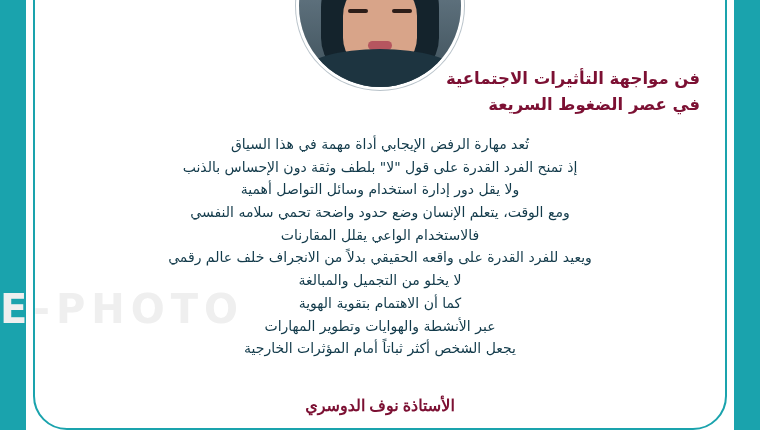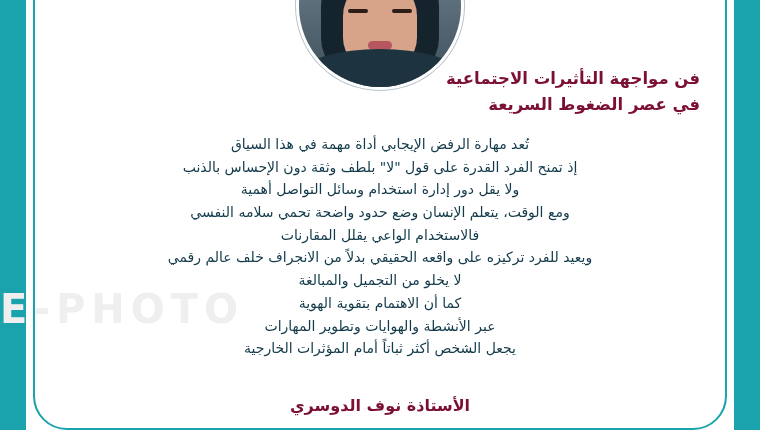--- a/index.html
+++ b/index.html
@@ -173,20 +173,21 @@
   .signature {
     position: absolute;
     left: 0;
     right: 0;
     top: 396px;
     text-align: center;
     color: #7c1033;
     font-weight: bold;
     font-size: 16px;
     z-index: 2;
+    font-family: Liberation Serif, serif;
   }
 </style>
 </head>
 <body>
 
 <div class="poster">
 
   <div class="side-bar left"></div>
   <div class="side-bar-inner left"></div>
   <div class="side-bar right"></div>
@@ -210,21 +211,21 @@
     <h1 class="title">
       <span class="line">فن مواجهة التأثيرات الاجتماعية</span>
       <span class="line">في عصر الضغوط السريعة</span>
     </h1>
     <p class="body-text">
       <span class="line">تُعد مهارة الرفض الإيجابي أداة مهمة في هذا السياق</span>
       <span class="line">إذ تمنح الفرد القدرة على قول "لا" بلطف وثقة دون الإحساس بالذنب</span>
       <span class="line">ولا يقل دور إدارة استخدام وسائل التواصل أهمية</span>
       <span class="line">ومع الوقت، يتعلم الإنسان وضع حدود واضحة تحمي سلامه النفسي</span>
       <span class="line">فالاستخدام الواعي يقلل المقارنات</span>
-      <span class="line">ويعيد للفرد تركيزه على واقعه الحقيقي بدلاً من الانجراف خلف عالم رقمي</span>
+      <span class="line">ويعيد للفرد القدرة على واقعه الحقيقي بدلاً من الانجراف خلف عالم رقمي</span>
       <span class="line">لا يخلو من التجميل والمبالغة</span>
       <span class="line">كما أن الاهتمام بتقوية الهوية</span>
       <span class="line">عبر الأنشطة والهوايات وتطوير المهارات</span>
       <span class="line">يجعل الشخص أكثر ثباتاً أمام المؤثرات الخارجية</span>
     </p>
   </div>
 
   <div class="signature">الأستاذة نوف الدوسري</div>
 
 </div>

